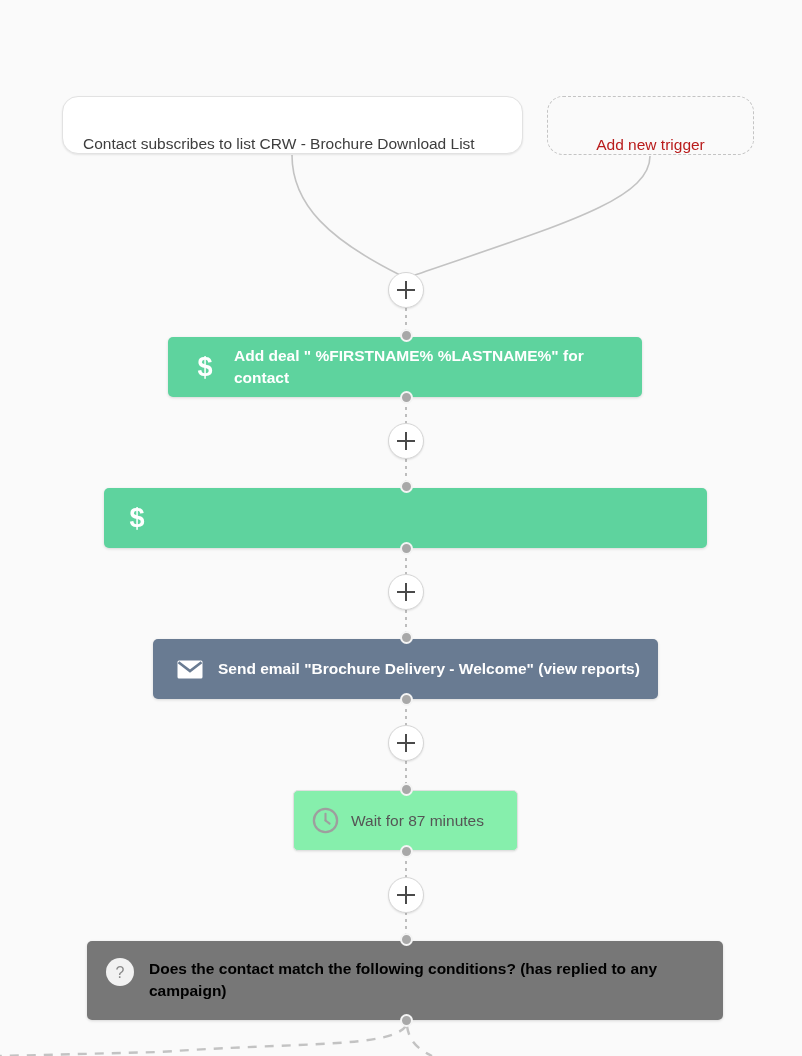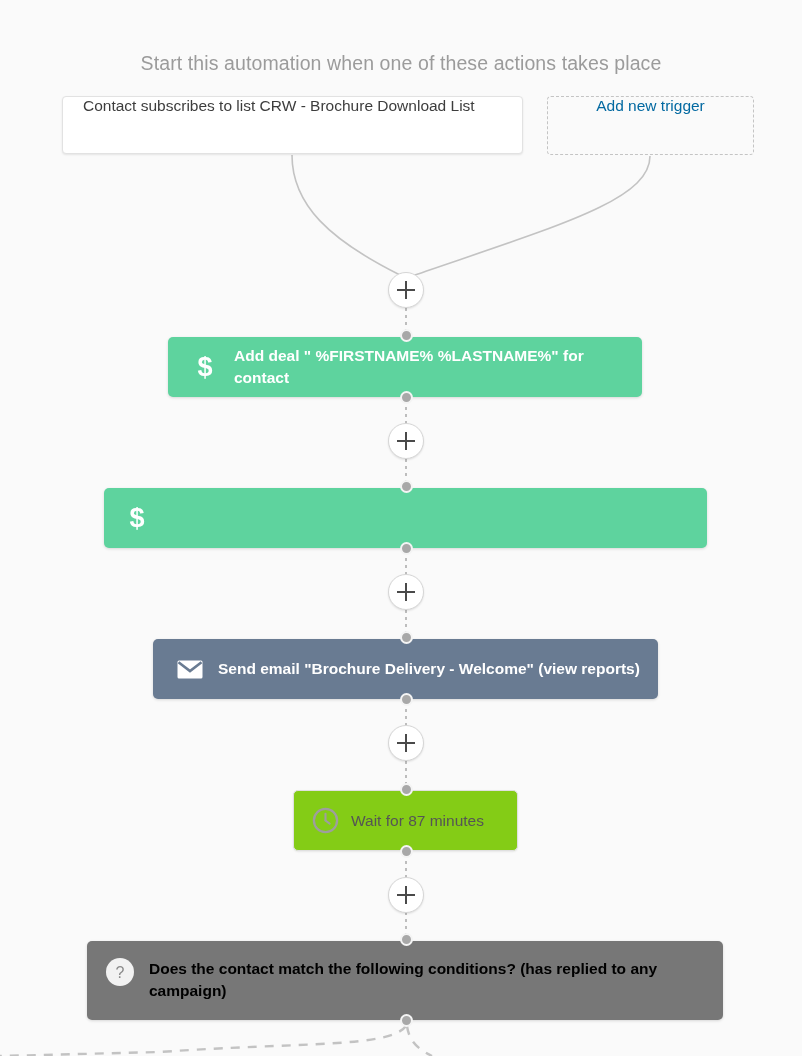--- a/index.html
+++ b/index.html
@@ -34,45 +34,45 @@
     font-weight: 400;
     letter-spacing: 0.1px;
     z-index: 3;
   }
 
   
   .trigger-box {
     position: absolute;
     background: #ffffff;
     border: 1px solid #e2e2e2;
-    border-radius: 4px;
+    border-radius: 16px;
     box-shadow: 0 1px 2px rgba(0,0,0,0.09);
     display: flex;
-    align-items: flex-start;
+    align-items: flex-end;
     z-index: 4;
   }
   .trigger-box .label {
     font-size: 15.5px;
     color: #3d3d3d;
   }
   #trigger-existing {
     left: 62px; top: 96px;
     width: 461px; height: 58px;
     padding-left: 20px;
   }
   #trigger-add {
     left: 547px; top: 96px;
     width: 207px; height: 59px;
     background: transparent;
     border: 1px dashed #c4c4c4;
     box-shadow: none;
     justify-content: center;
   }
   #trigger-add .label {
-    color: #0369a1;
+    color: #b91c1c;
     font-size: 15.5px;
   }
 
   
   .block {
     position: absolute;
     border-radius: 5px;
     display: flex;
     align-items: center;
     z-index: 4;
@@ -90,21 +90,21 @@
     line-height: 1.4;
   }
 
   .block.green { background: #5ed39e; }
   .block.green .block-label { color: #ffffff; }
   .block.slate { background: #697b92; }
   .block.slate .block-label { color: #ffffff; }
   .block.gray  { background: #777777; }
   .block.gray .block-label { color: #000000; font-weight: 600; }
   .block.white {
-    background: #84cc16;
+    background: #86efac;
     border: 1px solid #e0e0e0;
     box-shadow: 0 1px 2px rgba(0,0,0,0.08);
   }
   .block.white .block-label { color: #555555; font-weight: 400; font-size: 15.5px; }
 
   #block-add-deal   { left: 168px; top: 337px; width: 474px; height: 60px; }
   #block-move-deal  { left: 104px; top: 488px; width: 603px; height: 60px; }
   #block-send-email { left: 153px; top: 639px; width: 505px; height: 60px; }
   #block-wait       { left: 293px; top: 790px; width: 225px; height: 61px; }
   #block-condition  { left: 87px; top: 941px; width: 636px; height: 79px; align-items: flex-start; padding-top: 17px; }
@@ -171,21 +171,20 @@
     <line x1="406" y1="610" x2="406" y2="634" stroke="#bdbdbd" stroke-width="2" stroke-dasharray="3 4"></line>
     <line x1="406" y1="702" x2="406" y2="727" stroke="#bdbdbd" stroke-width="2" stroke-dasharray="3 4"></line>
     <line x1="406" y1="761" x2="406" y2="785" stroke="#bdbdbd" stroke-width="2" stroke-dasharray="3 4"></line>
     <line x1="406" y1="854" x2="406" y2="878" stroke="#bdbdbd" stroke-width="2" stroke-dasharray="3 4"></line>
     <line x1="406" y1="912" x2="406" y2="936" stroke="#bdbdbd" stroke-width="2" stroke-dasharray="3 4"></line>
 
     <path d="M 406 1026 C 390 1048, 300 1042, 160 1052 L 0 1056" fill="none" stroke="#c3c3c3" stroke-width="2.4" stroke-dasharray="9 8"></path>
     <path d="M 407 1026 C 409 1040, 416 1048, 432 1056" fill="none" stroke="#c3c3c3" stroke-width="2.4" stroke-dasharray="9 8"></path>
   </svg>
 
-  <div class="header-title">Start this automation when one of these actions takes place</div>
 
   <div class="trigger-box" id="trigger-existing">
     <span class="label">Contact subscribes to list CRW - Brochure Download List</span>
   </div>
 
   <div class="trigger-box" id="trigger-add">
     <span class="label">Add new trigger</span>
   </div>
 
   <div class="plus-btn" style="left:388px; top:272px;"></div>

